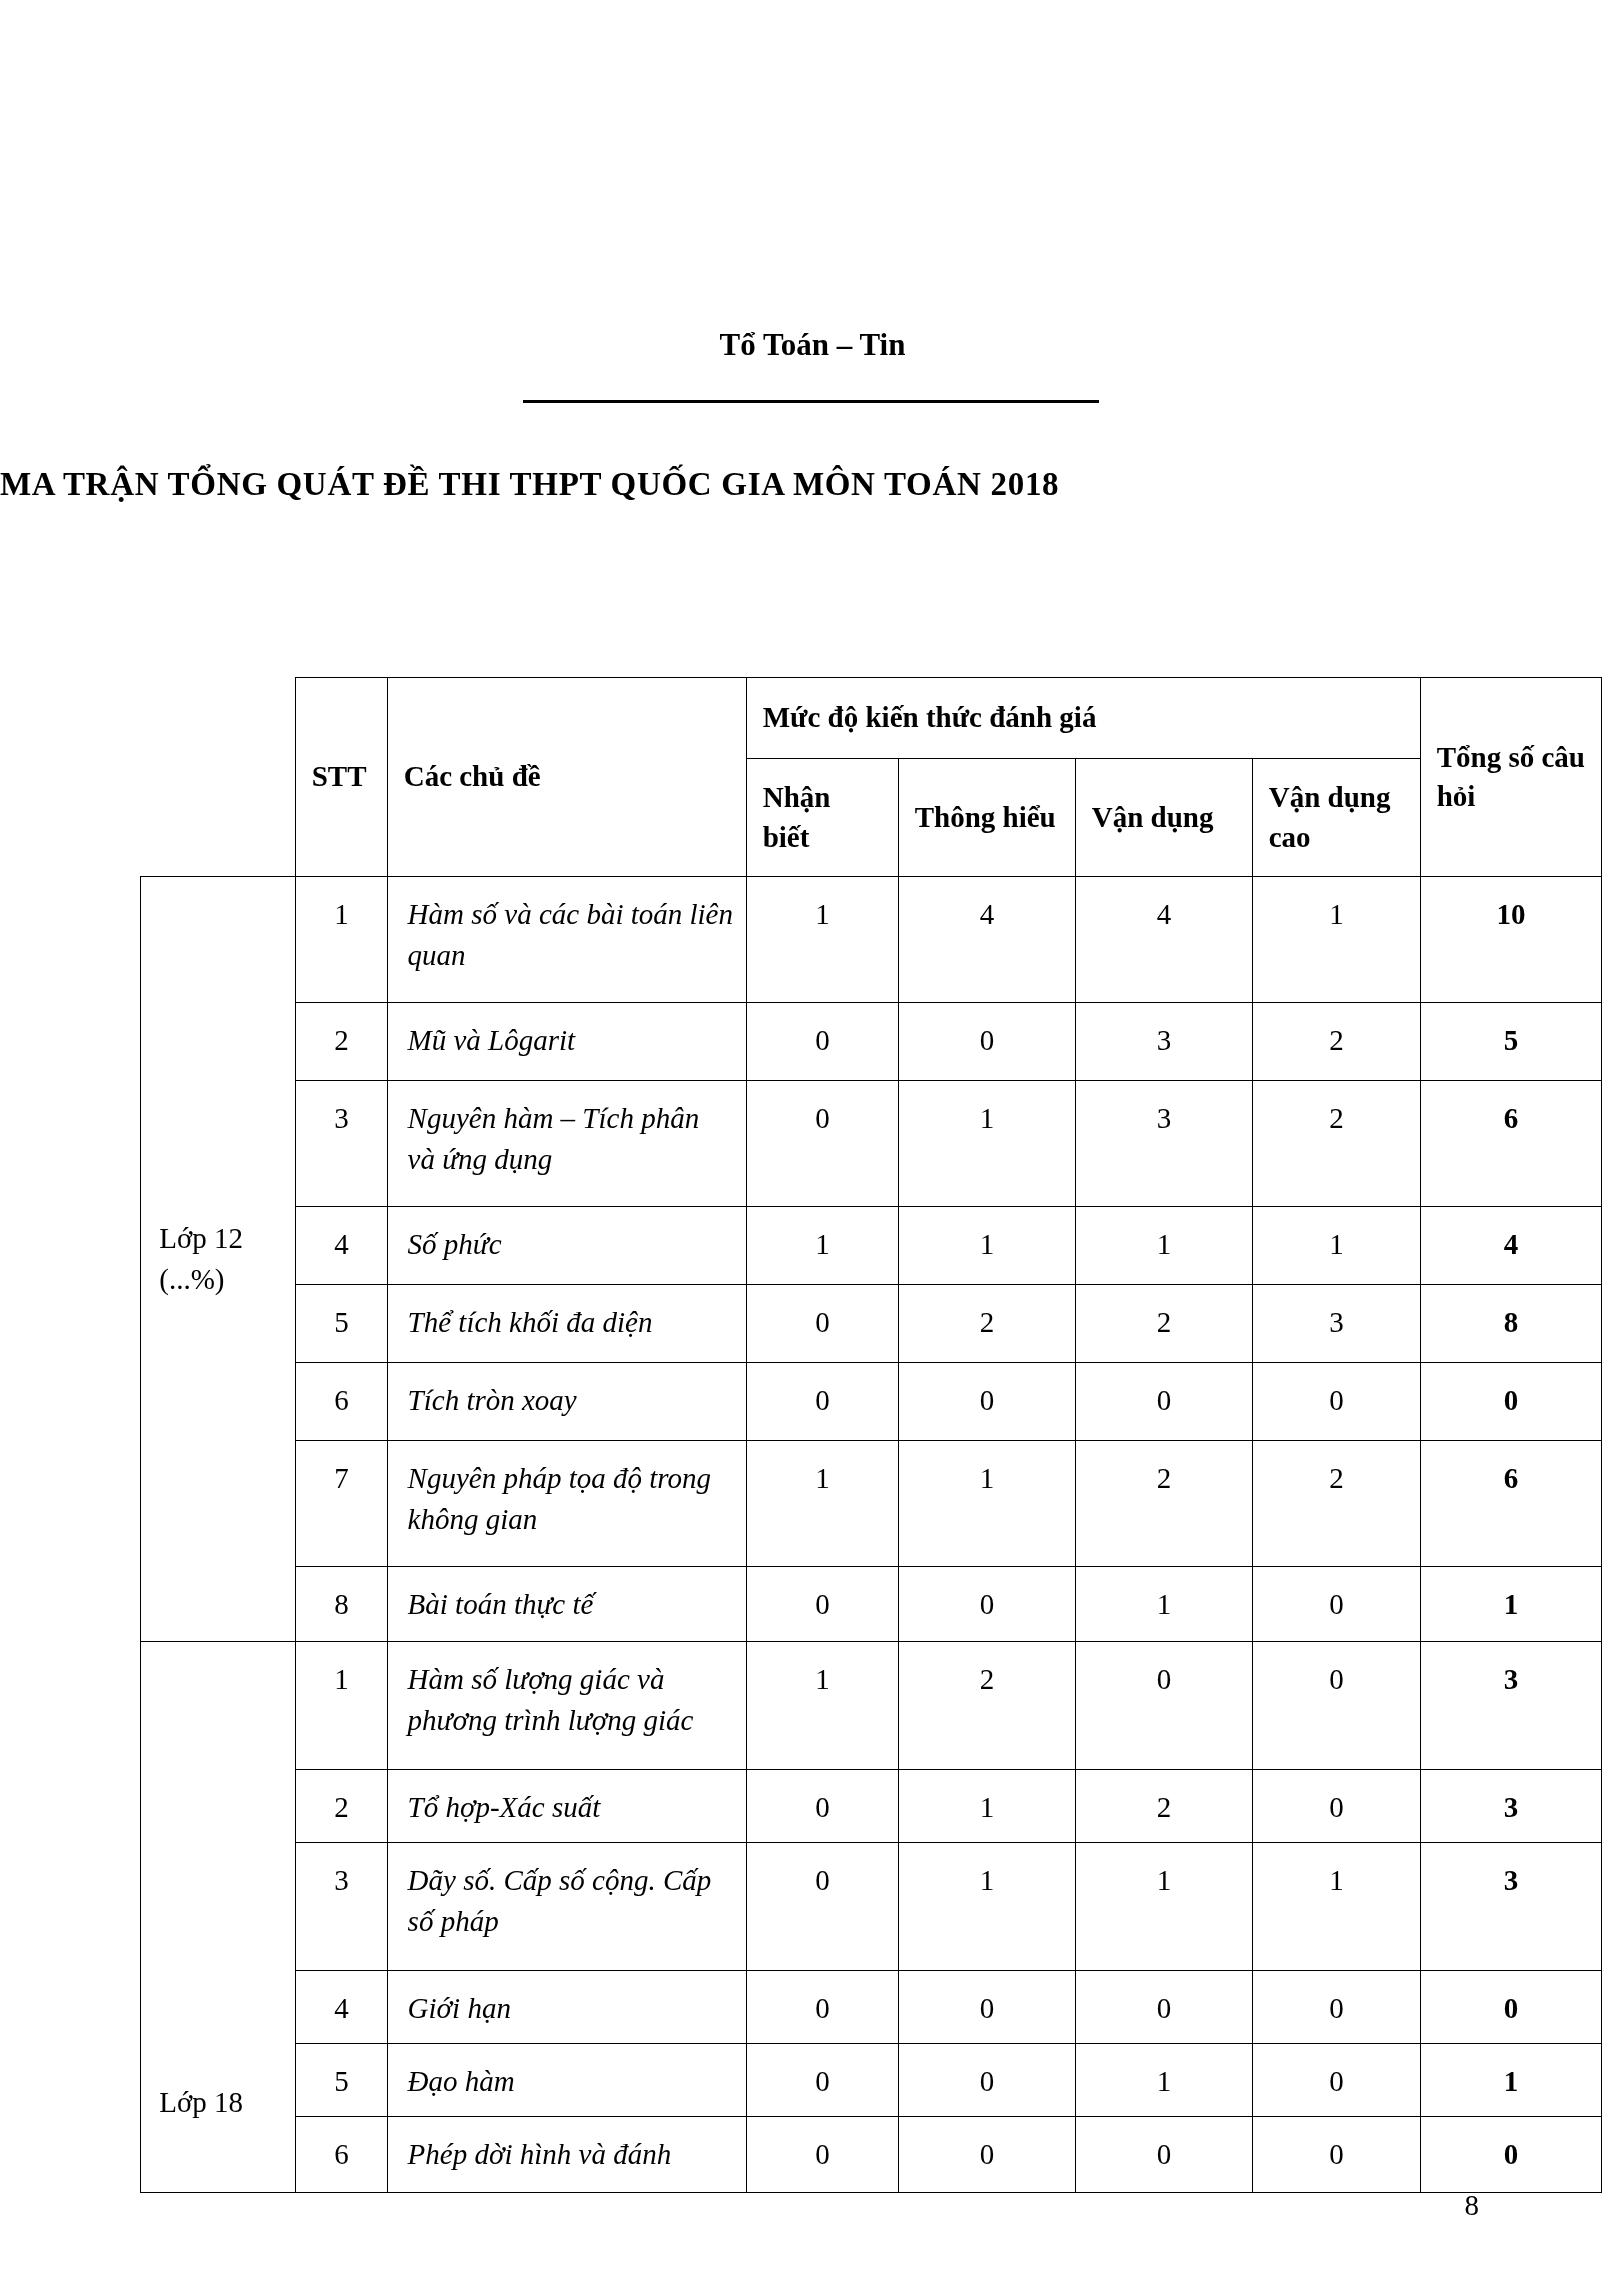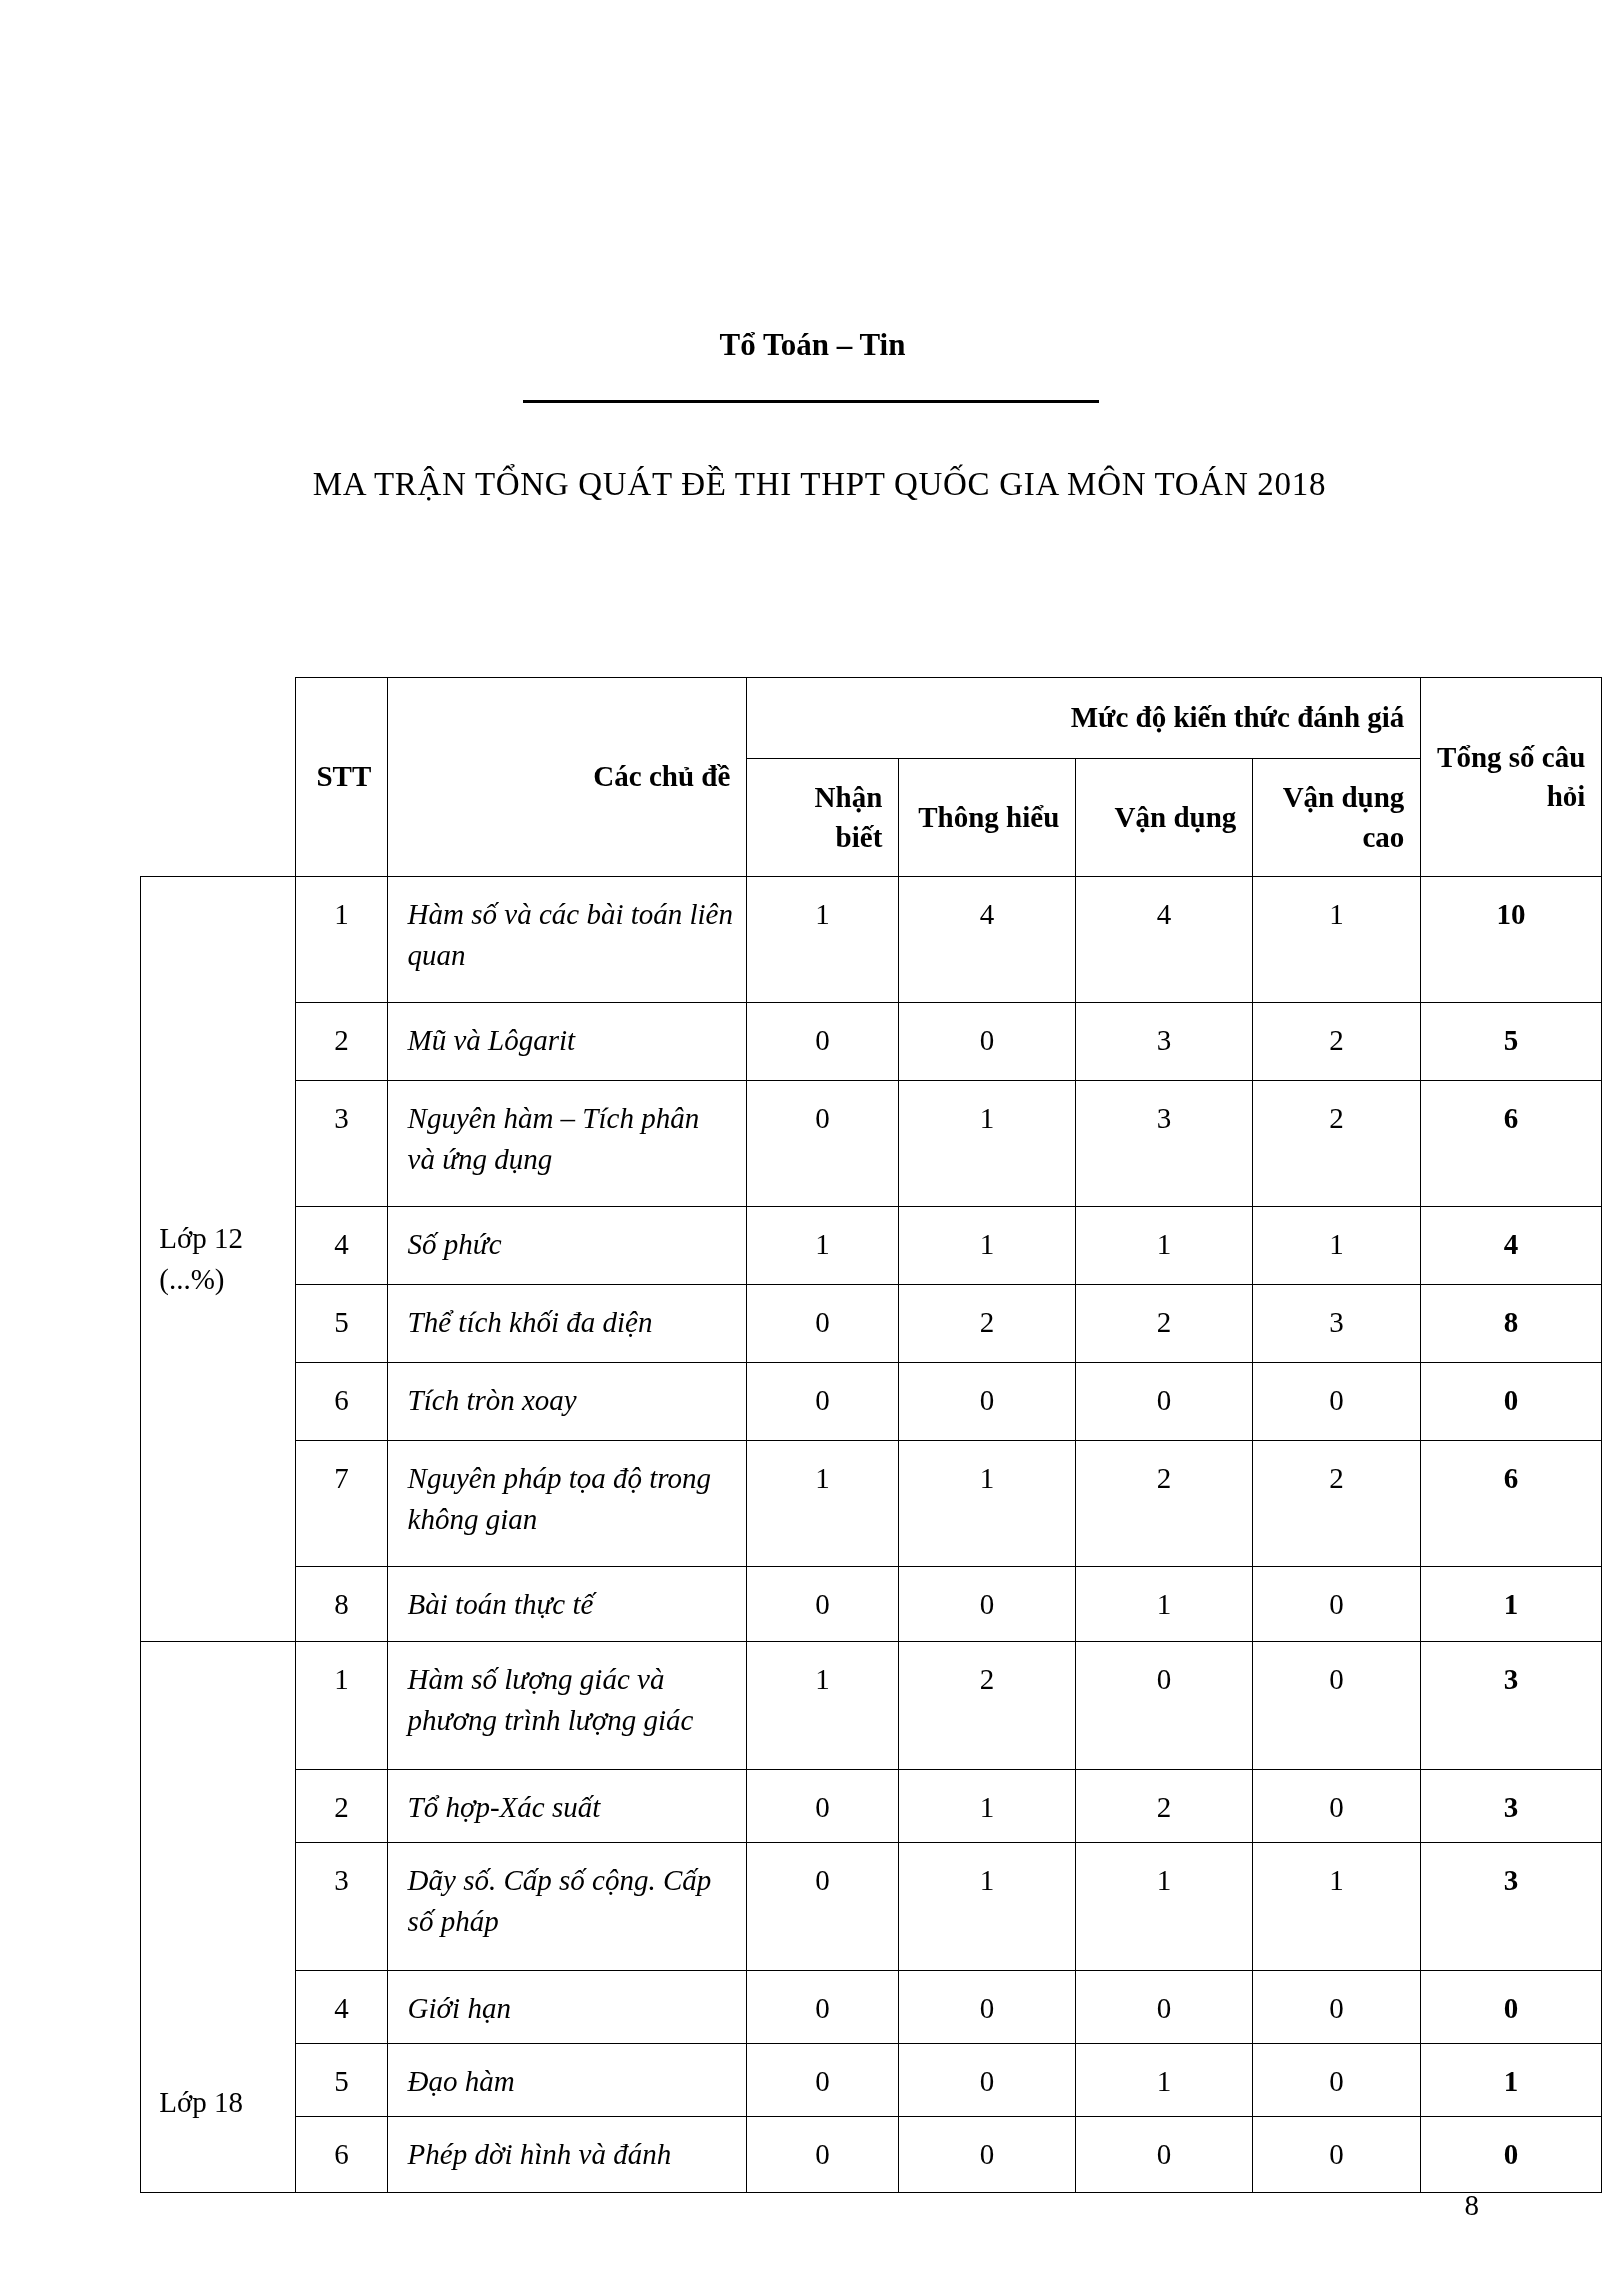--- a/index.html
+++ b/index.html
@@ -20,44 +20,43 @@
   }
   .divider {
     position: absolute;
     top: 400px; left: 523px;
     width: 576px; height: 2.6px;
     background: #000;
   }
   .page-title {
     position: absolute;
     top: 466px; left: 0; width: 100%;
-    text-align: center;
-    font-weight: normal;
+    text-align: left;
+    font-weight: bold;
     font-size: 33px;
     letter-spacing: 0.7px;
-    padding-left: 16px;
   }
   table.matrix {
     position: absolute;
     top: 677px; left: 140px;
     width: 1461px;
     border-collapse: collapse;
     table-layout: fixed;
     font-size: 29px;
   }
   table.matrix th, table.matrix td {
     border: 1.3px solid #000;
   }
   table.matrix td.ghost {
     border: none;
     background: transparent;
   }
   table.matrix th {
     font-weight: bold;
-    text-align: right;
+    text-align: left;
     vertical-align: middle;
     padding: 3.9px 15.7px;
     line-height: 1.35;
   }
   table.matrix td {
     vertical-align: top;
     line-height: 1.4;
   }
   td.stt {
     text-align: center;

